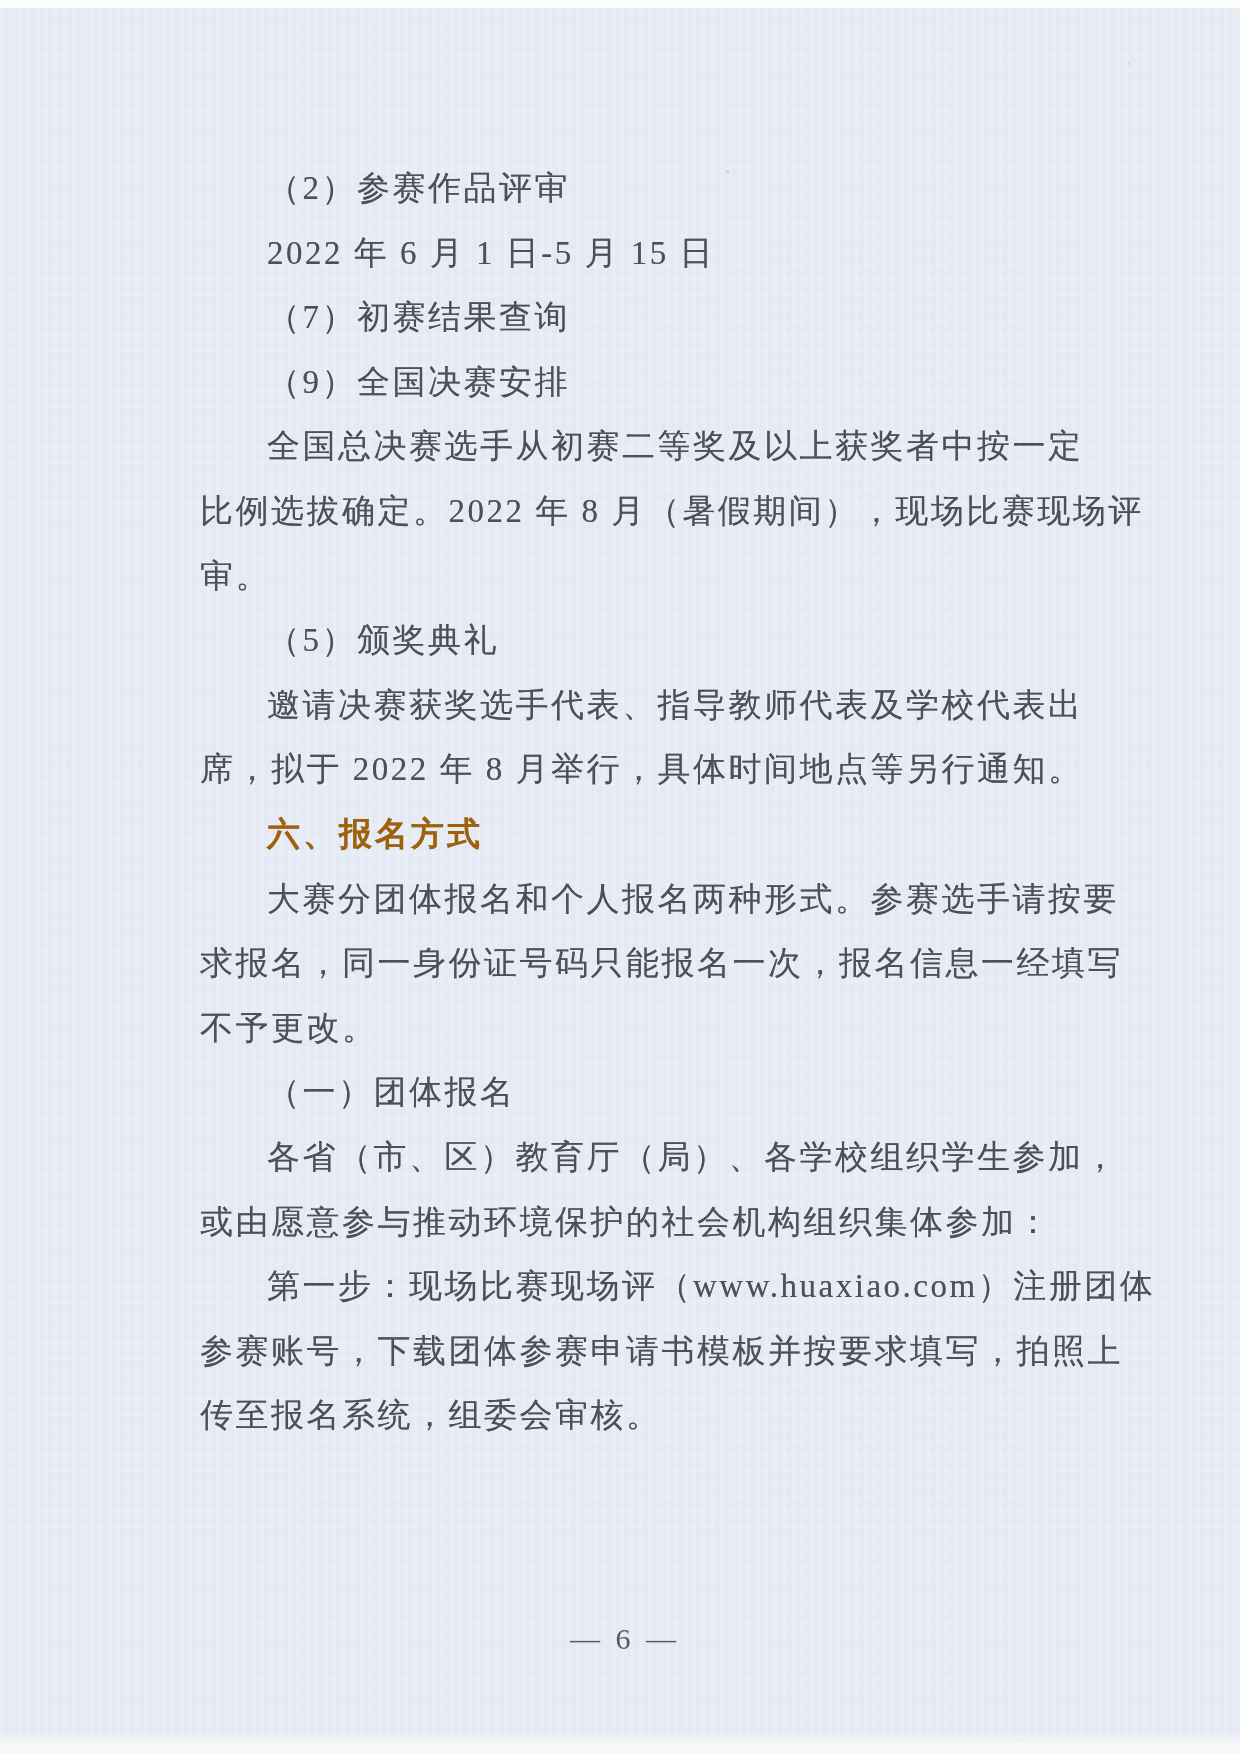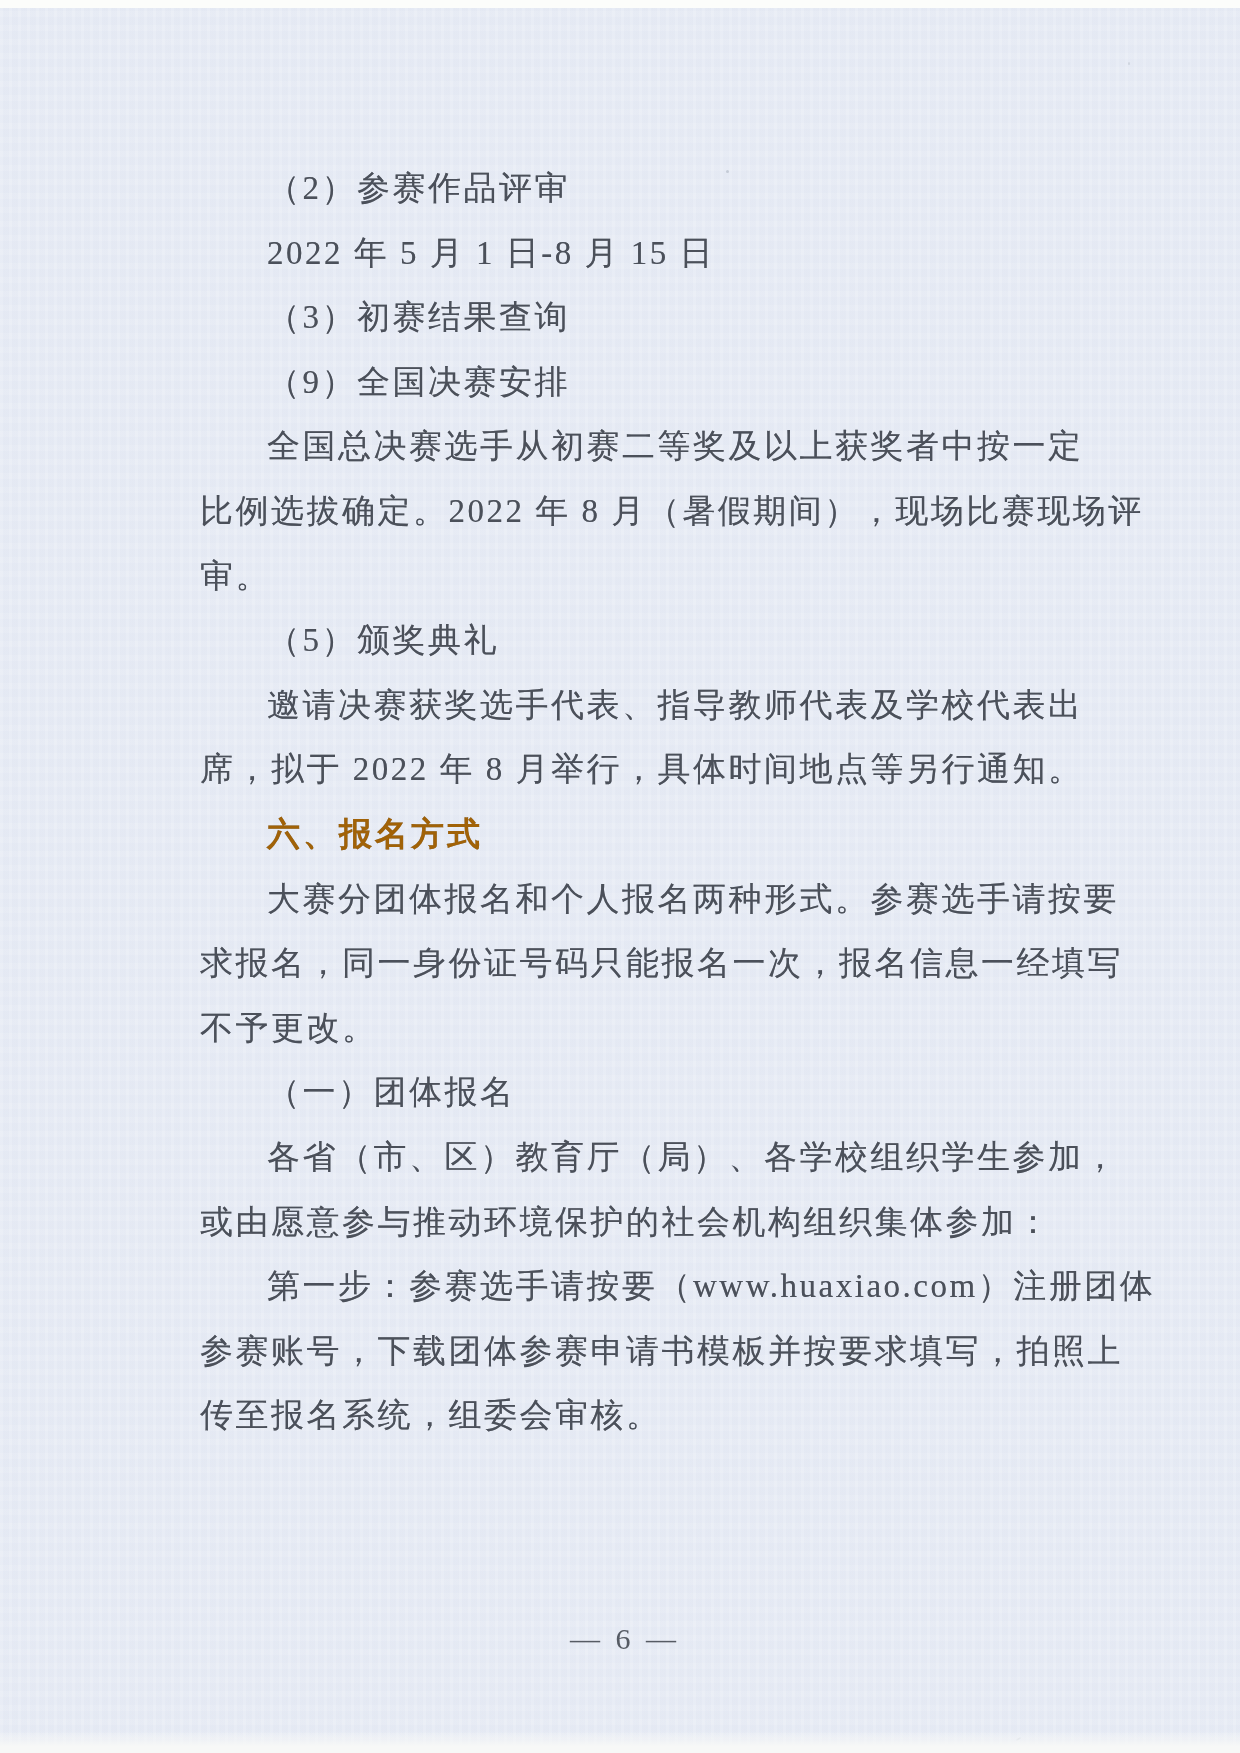--- a/index.html
+++ b/index.html
@@ -84,37 +84,37 @@
   .speck.s3 { left: 1016px; top: 1738px; width: 5px; height: 2px; opacity: .3; transform: rotate(-30deg); }
 </style>
 </head>
 <body>
 
 <div class="page">
   <div class="strip-top"></div>
 
   <div class="text-block">
     <div class="line indent">（2）参赛作品评审</div>
-    <div class="line indent">2022 年 5 月 1 日-8 月 15 日</div>
-    <div class="line indent">（3）初赛结果查询</div>
+    <div class="line indent">2022 年 6 月 1 日-5 月 15 日</div>
+    <div class="line indent">（7）初赛结果查询</div>
     <div class="line indent">（9）全国决赛安排</div>
     <div class="line indent">全国总决赛选手从初赛二等奖及以上获奖者中按一定</div>
     <div class="line">比例选拔确定。2022 年 8 月（暑假期间），现场比赛现场评</div>
     <div class="line">审。</div>
     <div class="line indent">（5）颁奖典礼</div>
     <div class="line indent">邀请决赛获奖选手代表、指导教师代表及学校代表出</div>
     <div class="line">席，拟于 2022 年 8 月举行，具体时间地点等另行通知。</div>
     <div class="line indent bold">六、报名方式</div>
     <div class="line indent">大赛分团体报名和个人报名两种形式。参赛选手请按要</div>
     <div class="line">求报名，同一身份证号码只能报名一次，报名信息一经填写</div>
     <div class="line">不予更改。</div>
     <div class="line indent">（一）团体报名</div>
     <div class="line indent">各省（市、区）教育厅（局）、各学校组织学生参加，</div>
     <div class="line">或由愿意参与推动环境保护的社会机构组织集体参加：</div>
-    <div class="line indent">第一步：参赛选手请按要（www.huaxiao.com）注册团体</div>
+    <div class="line indent">第一步：现场比赛现场评（www.huaxiao.com）注册团体</div>
     <div class="line">参赛账号，下载团体参赛申请书模板并按要求填写，拍照上</div>
     <div class="line">传至报名系统，组委会审核。</div>
   </div>
 
   <div class="page-number">— 6 —</div>
 
   <div class="speck s1"></div>
   <div class="speck s2"></div>
   <div class="speck s3"></div>
 

